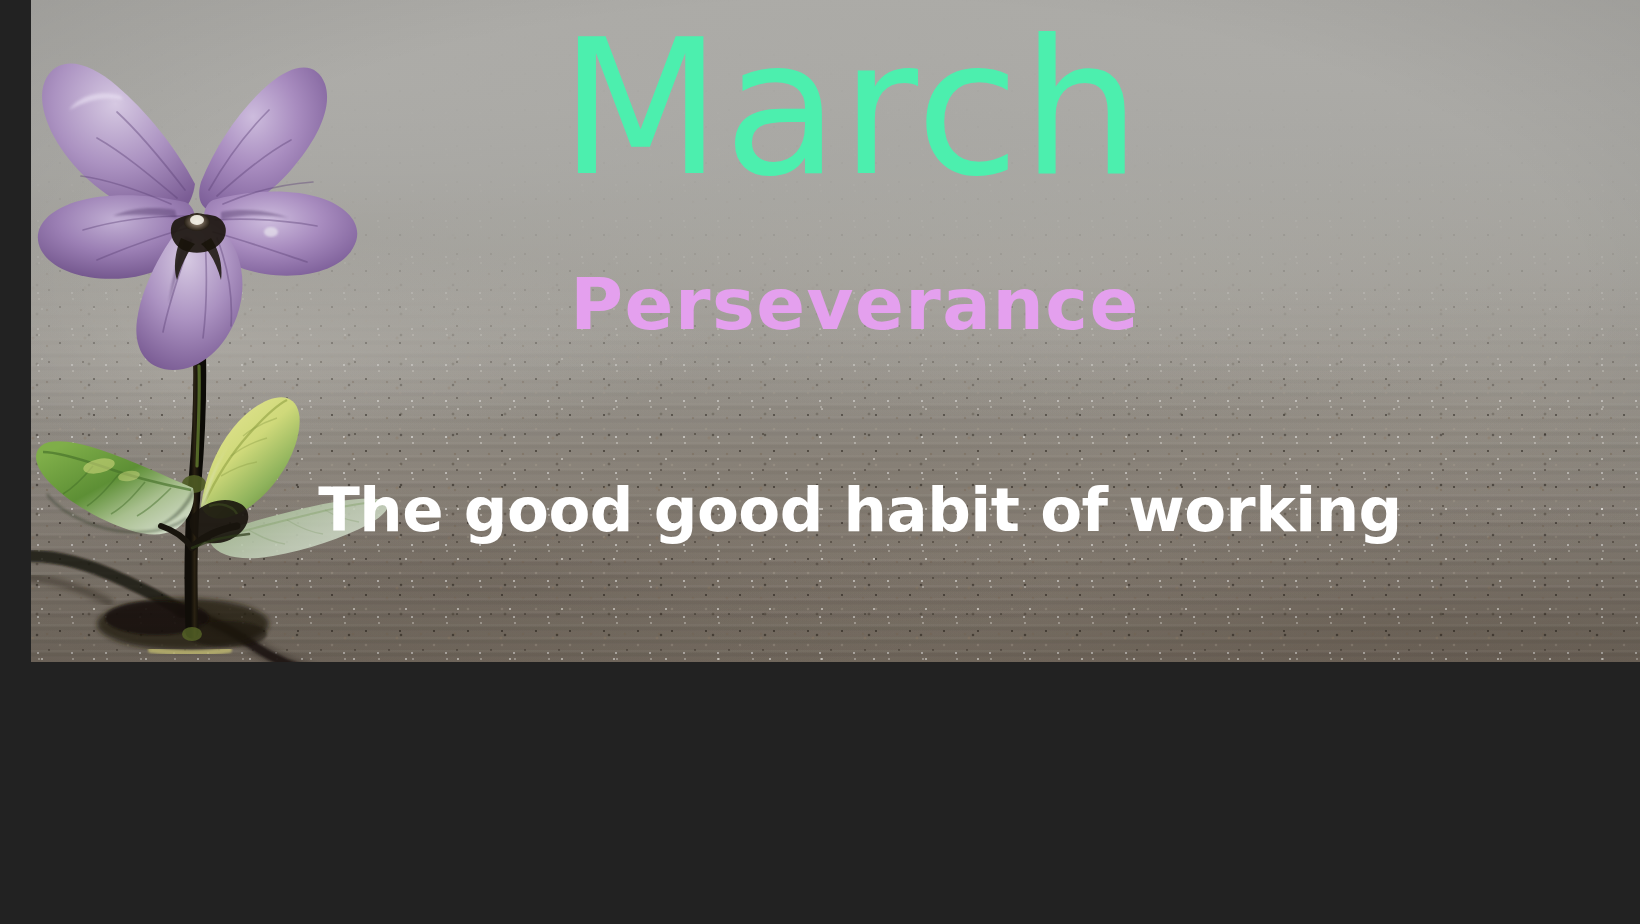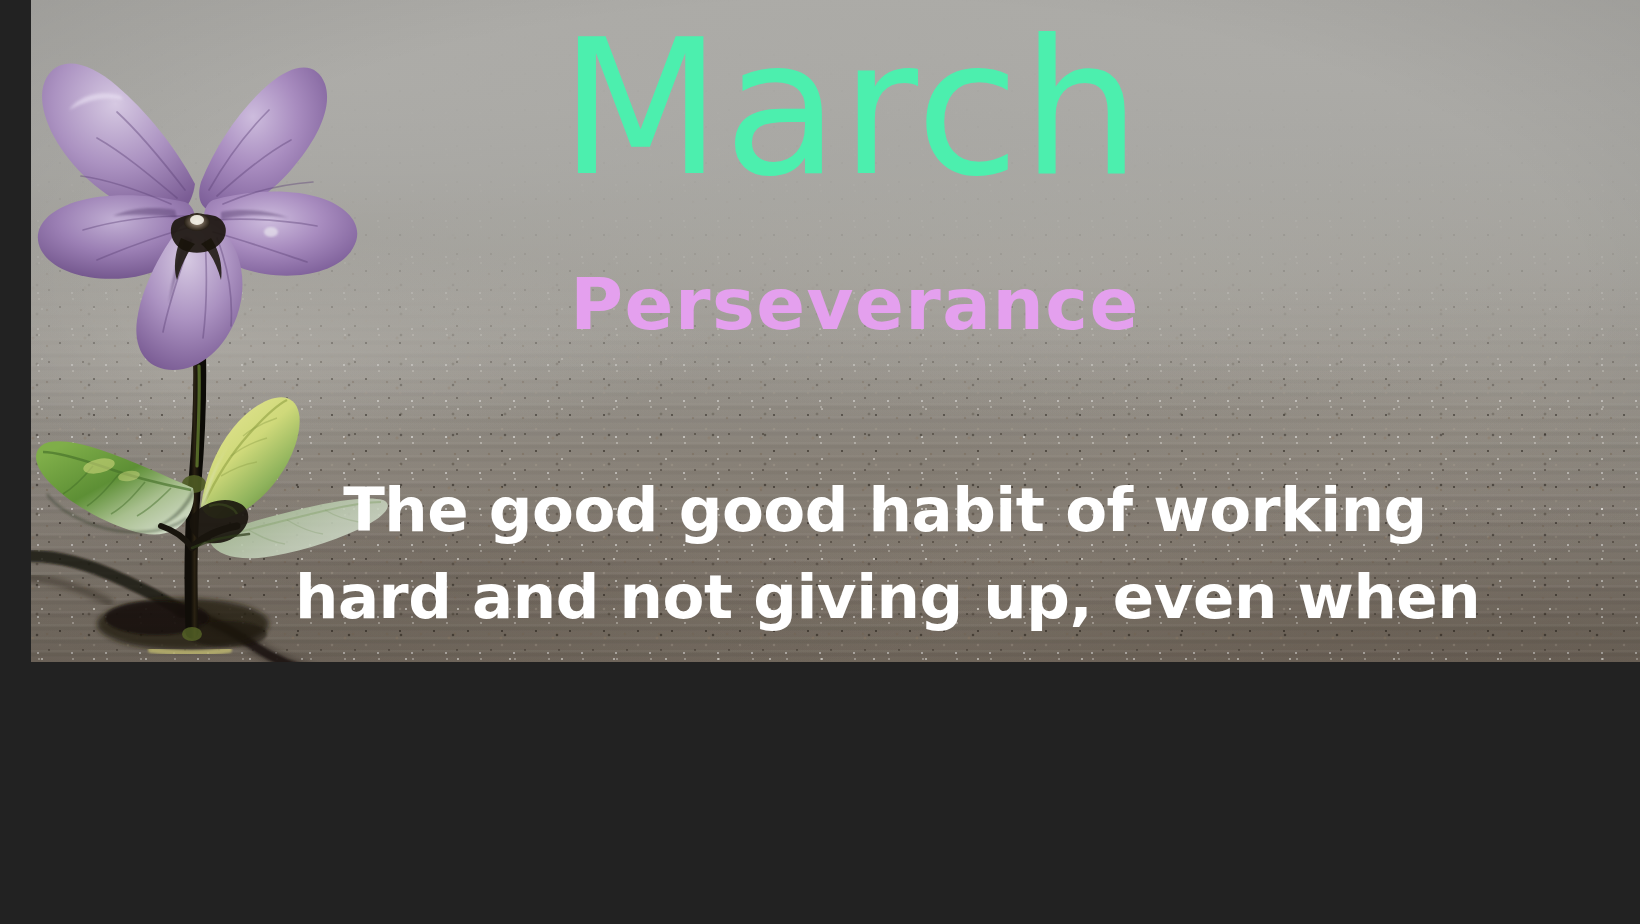--- a/index.html
+++ b/index.html
@@ -112,21 +112,21 @@
     position:absolute;top:268px;left:8px;right:0;
     text-align:center;
     font-family:"DejaVu Sans", sans-serif;
     font-weight:700;
     font-size:72px;
     line-height:1.0;
     letter-spacing:1.5px;
     color:#E4A0EE;
   }
   .body-copy{
-    position:absolute;top:466px;left:264px;width:1180px;
+    position:absolute;top:466px;left:239px;width:1180px;
     text-align:center;
     font-family:"DejaVu Sans", sans-serif;
     font-weight:700;
     font-size:61px;
     line-height:1.43;
     letter-spacing:-0.5px;
     color:#FFFFFF;
   }
   .body-copy .ln{display:block;white-space:nowrap;}
 </style>
@@ -359,16 +359,15 @@
       </g>
     </svg>
   </div>
 
   <div class="title">March</div>
 
   <div class="subtitle">Perseverance</div>
 
   <div class="body-copy">
     <span class="ln">The good good habit of working</span>
-    <span class="ln">hard and not giving up, even when</span>
   </div>
 
 </div>
 
 </body></html>

